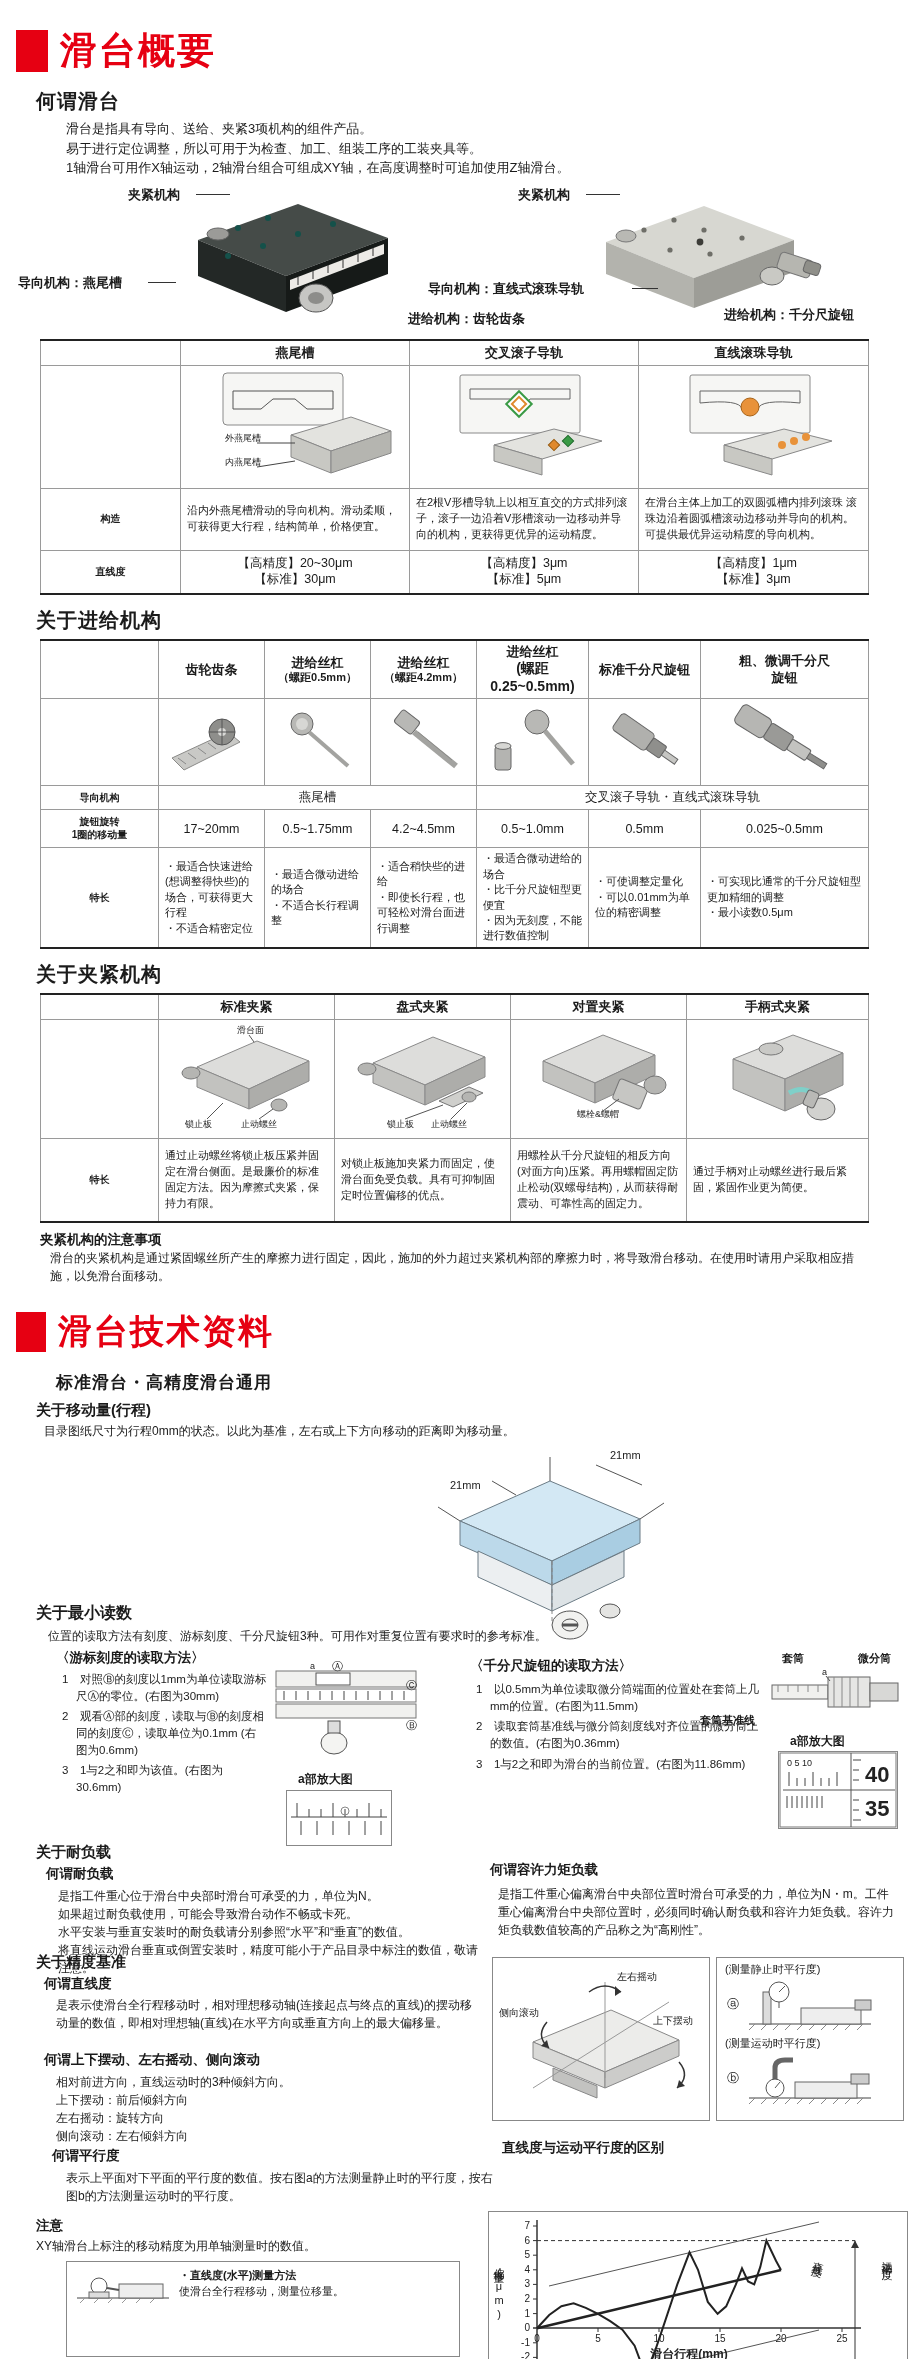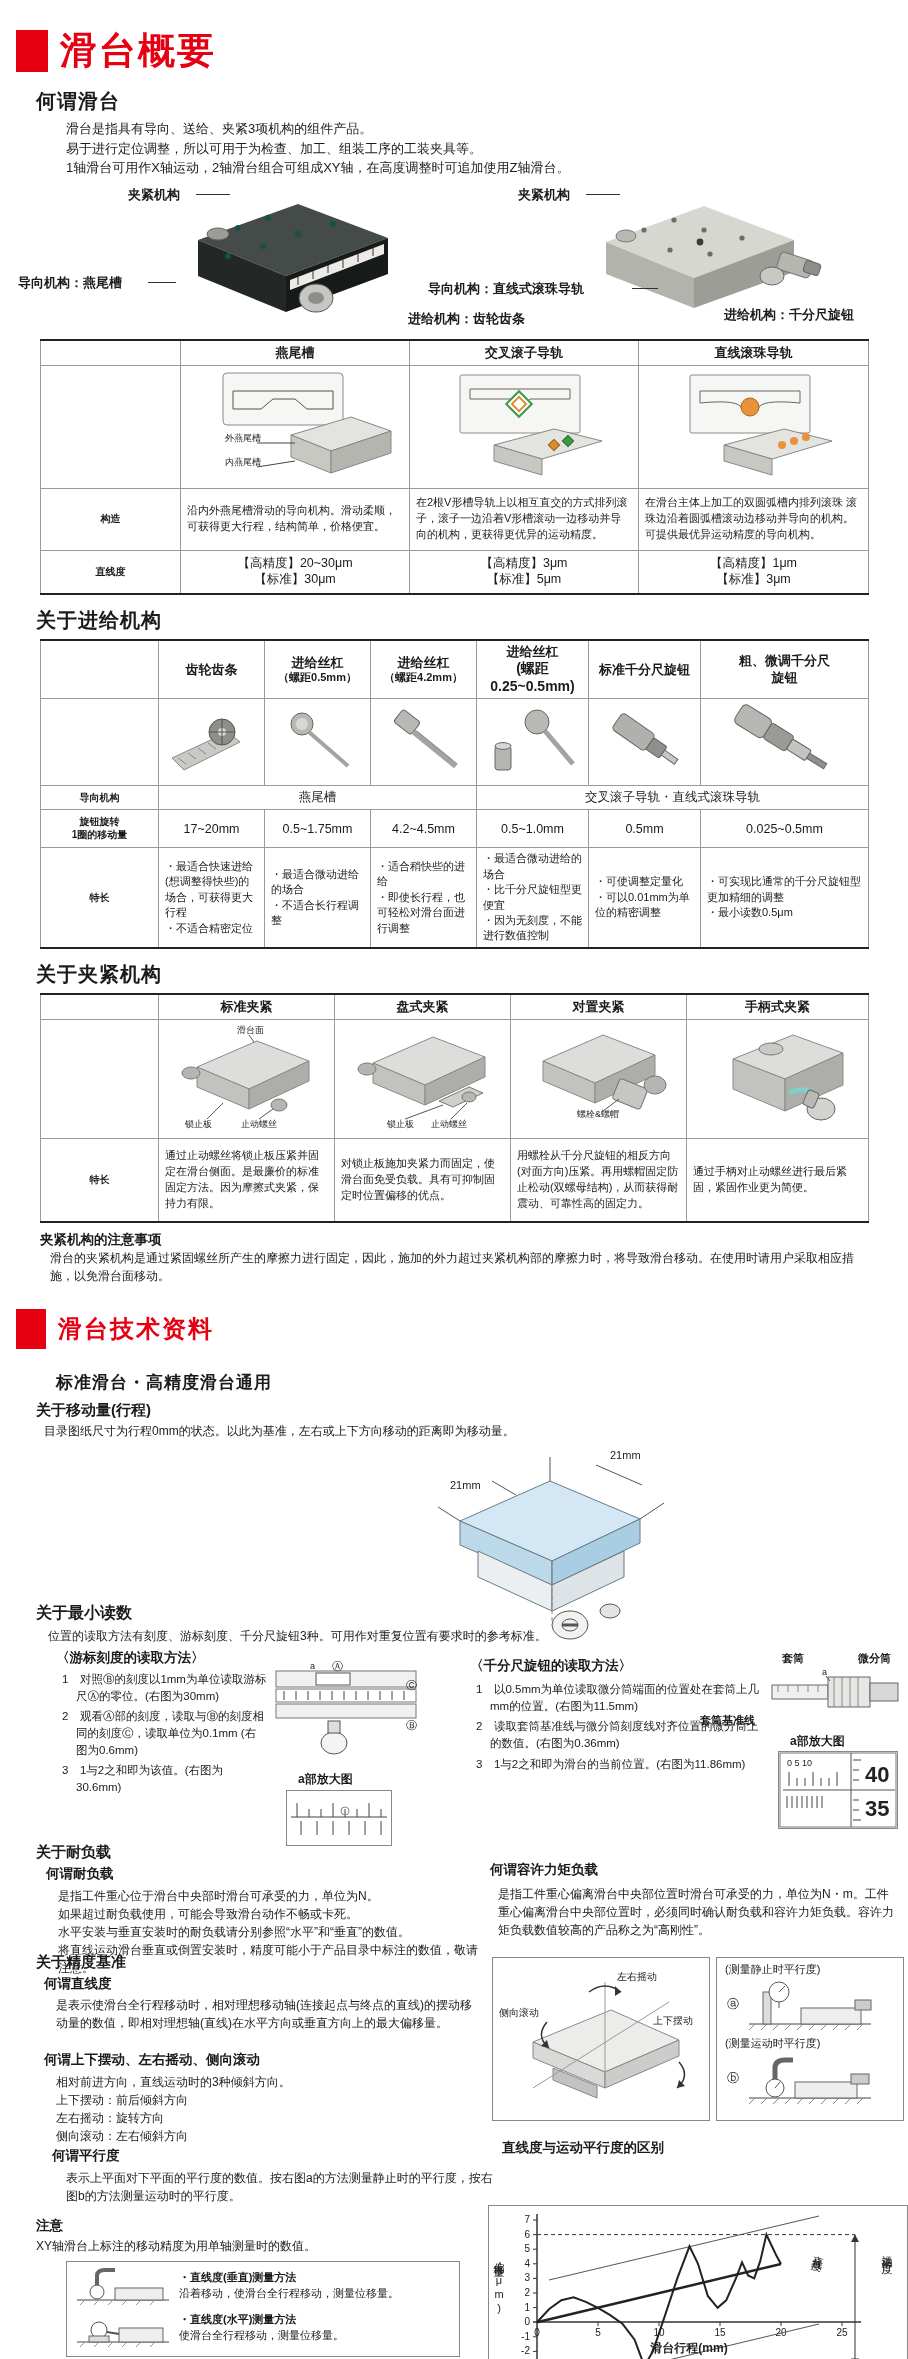--- a/index.html
+++ b/index.html
@@ -417,21 +417,21 @@
     <div class="h14">夹紧机构的注意事项</div>
     <div class="p12" style="margin-left:10px;">滑台的夹紧机构是通过紧固螺丝所产生的摩擦力进行固定，因此，施加的外力超过夹紧机构部的摩擦力时，将导致滑台移动。在使用时请用户采取相应措施，以免滑台面移动。</div>
 
   </div>
 </div>
 
 <div class="tech">
 
   <div class="red-title" style="margin:4px 0 0 16px;">
     <div class="red-sq" style="width:30px;height:40px;"></div>
-    <div class="t" style="font-size:24px;">滑台技术资料</div>
+    <div class="t" style="font-size:34px;">滑台技术资料</div>
   </div>
 
   <div class="abs h17" style="left:56px;top:66px;">标准滑台・高精度滑台通用</div>
 
   <div class="abs h15" style="left:36px;top:96px;">关于移动量(行程)</div>
   <div class="abs p12" style="left:44px;top:117px;width:560px;">目录图纸尺寸为行程0mm的状态。以此为基准，左右或上下方向移动的距离即为移动量。</div>
 
   <div class="abs" style="left:420px;top:138px;">
     <svg width="260" height="210" viewBox="0 0 260 210">
       <polygon points="40,78 130,38 220,76 132,118" fill="#d3e8f4" stroke="#6b7b85"></polygon>
@@ -683,40 +683,20 @@
     </div>
   </div>
 
   <div class="abs h14" style="left:52px;top:842px;">何谓平行度</div>
   <div class="abs p12" style="left:66px;top:864px;width:430px;">表示上平面对下平面的平行度的数值。按右图a的方法测量静止时的平行度，按右图b的方法测量运动时的平行度。</div>
 
   <div class="abs h14" style="left:36px;top:912px;">注意</div>
   <div class="abs p12" style="left:36px;top:932px;width:440px;">XY轴滑台上标注的移动精度为用单轴测量时的数值。</div>
 
   <div class="abs figbox" style="left:66px;top:956px;width:392px;height:94px;">
-    <div style="display:flex;align-items:center;gap:8px;margin:4px 6px 0 8px;">
-      <svg width="96" height="40" viewBox="0 0 96 40">
-        <line x1="2" y1="34" x2="94" y2="34" stroke="#444"></line>
-        <g stroke="#999">
-            <line x1="10" y1="34" x2="5" y2="39"></line>
-            <line x1="24" y1="34" x2="19" y2="39"></line>
-            <line x1="38" y1="34" x2="33" y2="39"></line>
-            <line x1="52" y1="34" x2="47" y2="39"></line>
-            <line x1="66" y1="34" x2="61" y2="39"></line>
-            <line x1="80" y1="34" x2="75" y2="39"></line>
-          </g>
-        <rect x="40" y="22" width="48" height="12" fill="#eee" stroke="#666"></rect>
-        <path d="M22 32 V10 q0 -6 8 -6 h10" fill="none" stroke="#666" stroke-width="4"></path>
-        <circle cx="22" cy="26" r="7" fill="#fff" stroke="#555"></circle>
-      </svg>
-      <div>
-        <div class="p11" style="font-weight:bold;">・直线度(垂直)测量方法</div>
-        <div class="p11">沿着移动，使滑台全行程移动，测量位移量。</div>
-      </div>
-    </div>
     <div style="display:flex;align-items:center;gap:8px;margin:2px 6px 0 8px;">
       <svg width="96" height="40" viewBox="0 0 96 40">
         <line x1="2" y1="34" x2="94" y2="34" stroke="#444"></line>
         <g stroke="#999">
             <line x1="10" y1="34" x2="5" y2="39"></line>
             <line x1="24" y1="34" x2="19" y2="39"></line>
             <line x1="38" y1="34" x2="33" y2="39"></line>
             <line x1="52" y1="34" x2="47" y2="39"></line>
             <line x1="66" y1="34" x2="61" y2="39"></line>
             <line x1="80" y1="34" x2="75" y2="39"></line>

